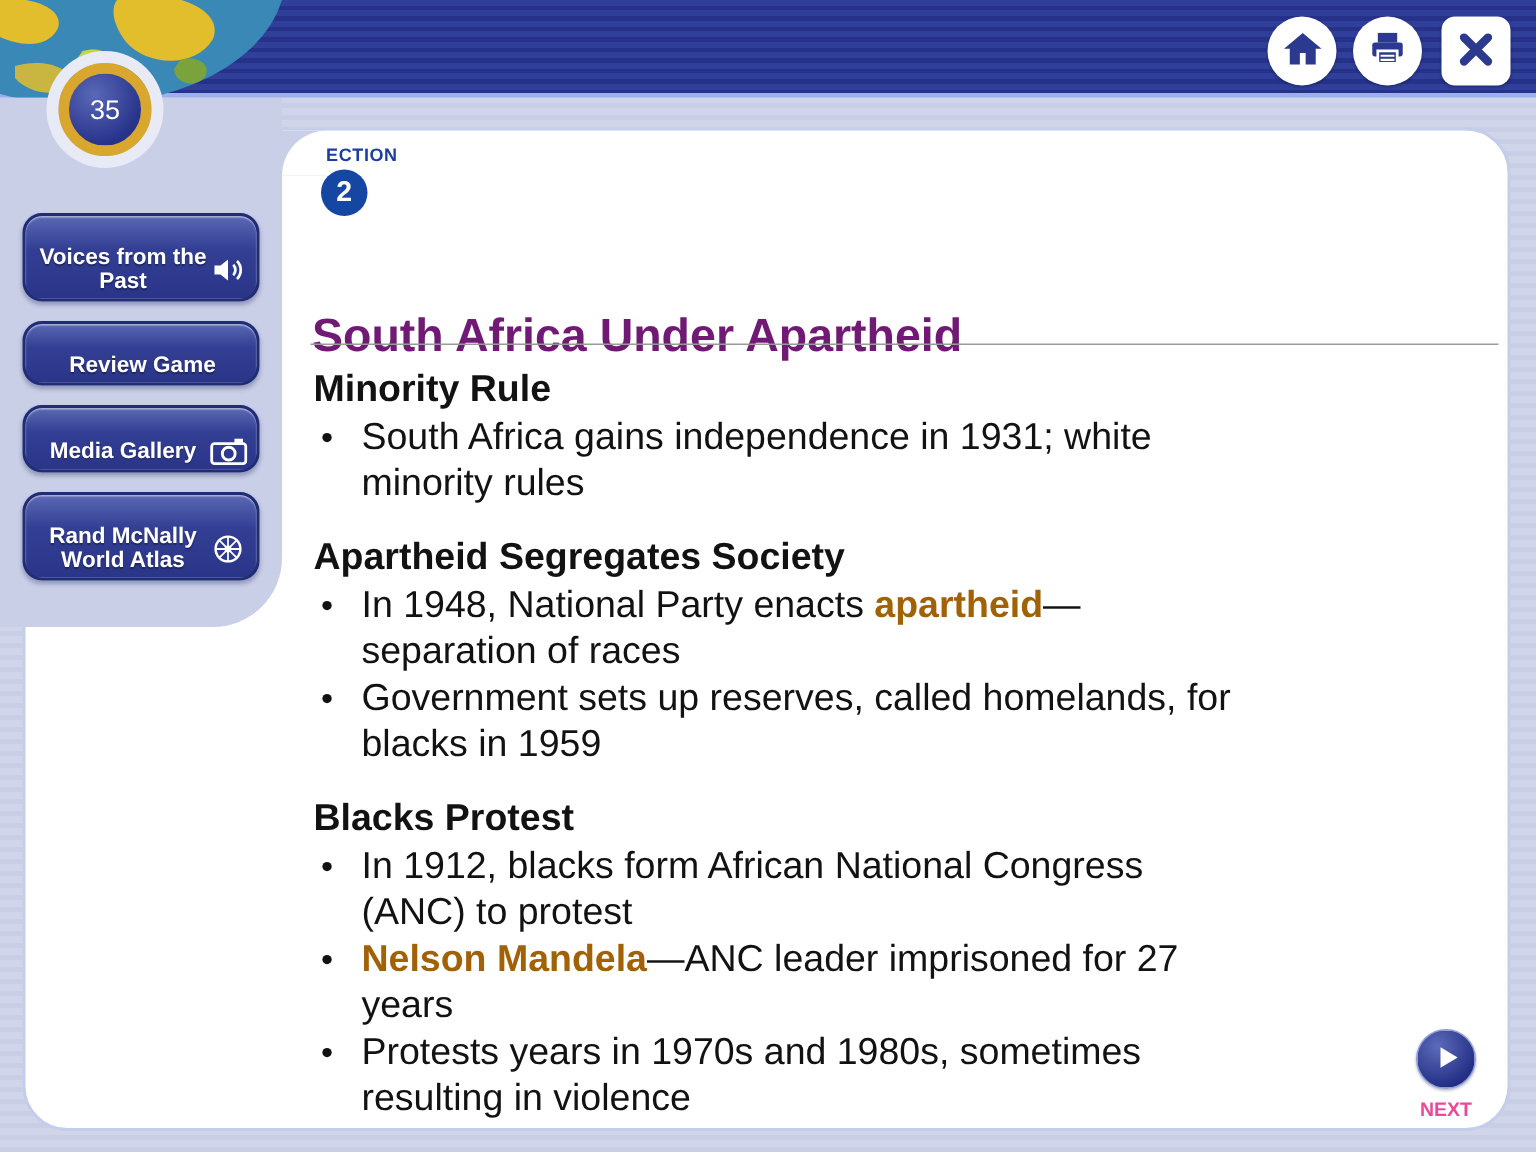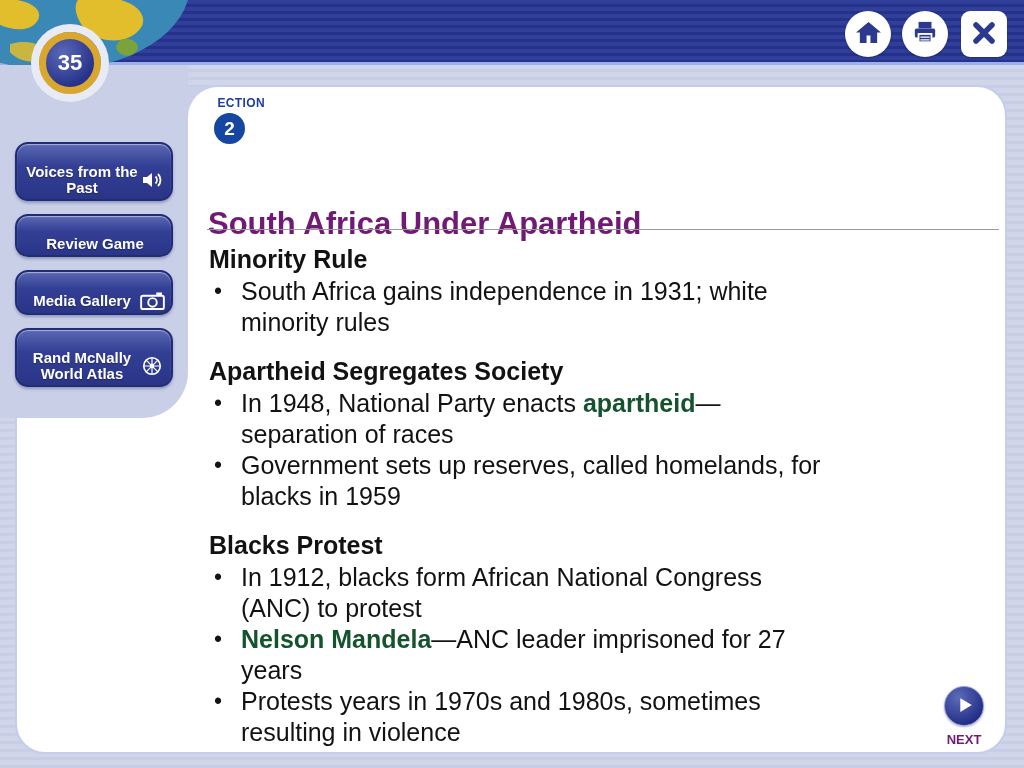--- a/index.html
+++ b/index.html
@@ -9,25 +9,25 @@
     font-family:"Liberation Sans",sans-serif;
   }
   
   .header{
     position:absolute;left:0;top:0;width:1024px;height:62px;
     background:repeating-linear-gradient(180deg,#30409a 0 4px,#26328a 4px 7px);
     border-bottom:3px solid #9dafec;z-index:4;
   }
   .globe{position:absolute;left:0;top:0;width:190px;height:65px;z-index:5;}
   .badge{
-    position:absolute;left:39px;top:32px;width:48px;height:48px;border-radius:50%;
+    position:absolute;left:39px;top:42px;width:48px;height:48px;border-radius:50%;
     background:radial-gradient(circle at 35% 30%,#5a68b8,#27338a 72%);
     border:7px solid #d9a62e;box-shadow:0 0 0 8px #e8ebf6;
     display:flex;align-items:center;justify-content:center;
-    color:#fff;font-weight:bold;font-size:22px;z-index:6;
+    color:#fff;font-weight:normal;font-size:18px;z-index:6;
   }
   .ctrl{
     position:absolute;top:11px;width:46px;height:46px;border-radius:50%;
     background:#fff;border:none;display:flex;align-items:center;justify-content:center;
     box-shadow:0 1px 2px rgba(10,20,60,.45);cursor:pointer;z-index:6;padding:0;
   }
   .ctrl.home{left:845px;} .ctrl.print{left:902px;}
   .ctrl.close{left:961px;border-radius:9px;}
   
   .panel{
@@ -64,29 +64,29 @@
   }
   .slide-title{position:absolute;left:191px;top:99px;font-size:31px;line-height:34px;font-weight:bold;color:#701a75;}
   .divider{position:absolute;left:190px;top:142px;width:792px;height:1px;background:#9a9a9a;border:none;margin:0;}
   .content{position:absolute;left:192px;top:157px;width:660px;color:#121212;}
   .sec h3{margin:0;font-size:25px;line-height:30px;color:#121212;}
   .sec + .sec{margin-top:18px;}
   .bullets{margin-top:2px;}
   .bullet{display:flex;font-size:25px;line-height:31px;}
   .dot{flex:none;width:27px;padding-left:5px;font-size:23px;}
   .btext{width:595px;}
-  .term{color:#14532d;font-weight:bold;}
+  .term{color:#a16207;font-weight:bold;}
   
   .next-btn{
     position:absolute;left:927px;top:599px;width:40px;height:40px;border-radius:50%;
     background:radial-gradient(circle at 35% 28%,#5d6bba,#222e84 75%);
     border:1px solid #8e9cd8;box-shadow:0 1px 2px rgba(20,30,80,.35);
     display:flex;align-items:center;justify-content:center;cursor:pointer;padding:0;
   }
-  .next-label{position:absolute;left:917px;top:645px;width:60px;text-align:center;font-size:13px;font-weight:bold;color:#701a75;}
+  .next-label{position:absolute;left:917px;top:645px;width:60px;text-align:center;font-size:13px;font-weight:bold;color:#ec4899;}
 </style>
 </head>
 <body>
 
 <div class="stage">
 
   <div class="header"></div>
 
   <svg class="globe" viewBox="0 0 190 65">
     <ellipse cx="55" cy="-15" rx="135" ry="85" fill="#3a88b6"></ellipse>

